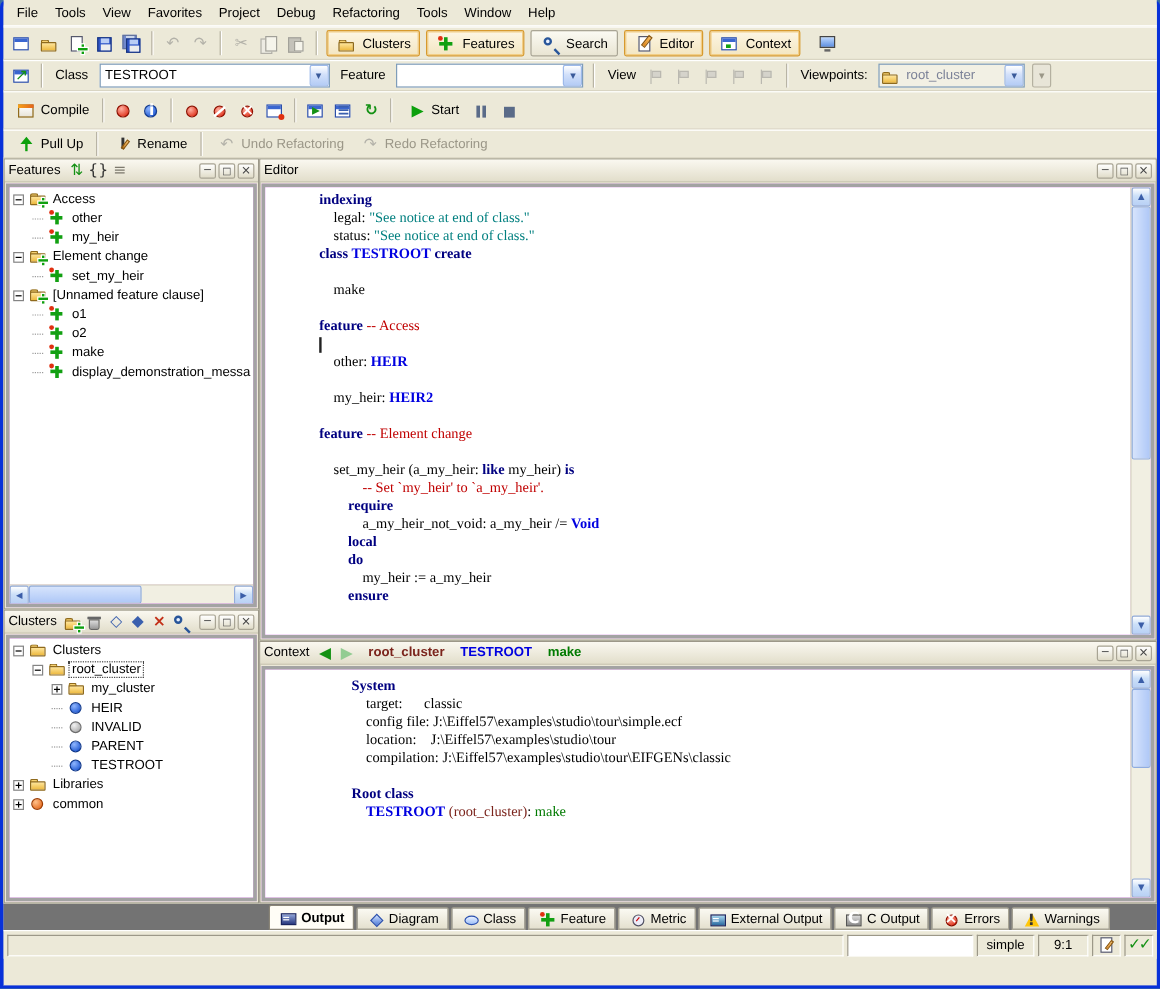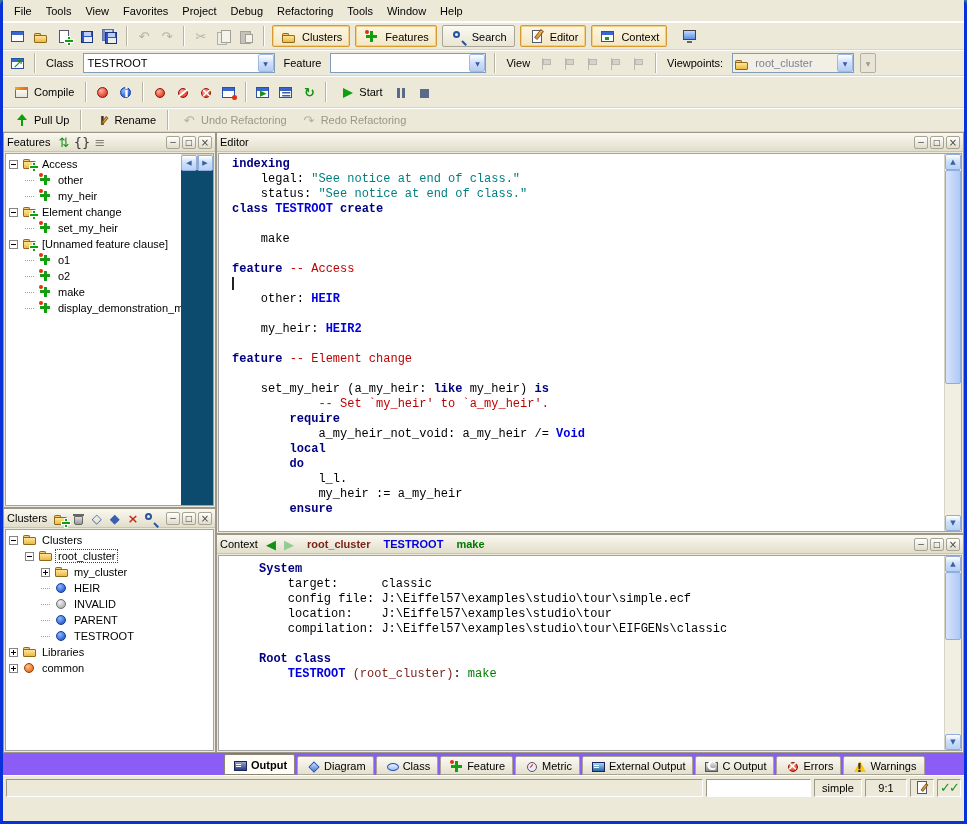--- a/index.html
+++ b/index.html
@@ -126,42 +126,42 @@
 .context-panel{left:213px;top:402px;right:0;height:219px;}
 .phead{height:19px;flex:none;display:flex;align-items:center;gap:2px;padding:0 3px;background:linear-gradient(#FAF8F0,#E2DECB);border-bottom:1px solid #C8C4B0;}
 .ptitle{font-size:11px;margin-right:3px;white-space:nowrap;}
 .ptools{display:flex;gap:1px;align-items:center;}
 .pdock{margin-left:auto;display:flex;gap:2px;}
 .pbtn{width:14px;height:13px;border:1px solid #A8A494;background:linear-gradient(#FFF,#E0DCC8);border-radius:2px;display:inline-flex;align-items:center;justify-content:center;font-size:9px;color:#444;font-family:"DejaVu Sans",sans-serif;}
 .pbtn.pmin::before{content:'−';}
 .pbtn.pmax::before{content:'□';font-size:8px;}
 .pbtn.pcls::before{content:'×';font-size:10px;}
 .navbtn{width:16px;height:15px;display:inline-flex;align-items:center;justify-content:center;border:1px solid transparent;border-radius:2px;}
-.pbody{flex:1;position:relative;background:#0c4a6e;overflow:hidden;margin:1px;border:1px solid #a3a3a3;display:flex;}
+.pbody{flex:1;position:relative;background:#f0abfc;overflow:hidden;margin:1px;border:3px solid #a3a3a3;display:flex;flex-direction:column;}
 .pbody-row{flex:1;display:flex;overflow:hidden;}
 
 
 .tree{flex:1;overflow:hidden;background:#fff;padding-top:2px;cursor:default;}
 .tree-row{height:16px;display:flex;align-items:center;white-space:nowrap;}
 .ebox{position:relative;width:9px;height:9px;border:1px solid #848484;background:#fff;margin-right:3px;flex:none;}
 .ebox::before{content:'';position:absolute;left:1px;top:3px;width:5px;height:1px;background:#000;}
 .ebox.plus::after{content:'';position:absolute;left:3px;top:1px;width:1px;height:5px;background:#000;}
 .econn{width:9px;height:0;border-top:1px dotted #9A9A9A;margin-right:3px;flex:none;}
 .tlabel{padding:0 2px;font-size:11px;}
 .tlabel.focused{outline:1px dotted #444;}
 .tree-row .xic{width:17px;height:15px;margin-right:2px;}
 .tree-row .fold{top:4px;} .tree-row .fold-tab{top:2px;}
 .tree-row .gcv{top:2px;height:10px;} .tree-row .gch{top:5px;width:10px;}
 .tree-row .rdot{top:0;}
 .tree-row .plusb{bottom:1px;}
 
 
 .code-area{flex:1;overflow:hidden;background:#fff;padding:3px 0 0 13px;cursor:text;}
 .ctx-area{padding-left:40px;padding-top:6px;}
-.code-line{white-space:pre;height:15px;line-height:15px;font-family:Liberation Mono, monospace;font-size:12px;}
+.code-line{white-space:pre;height:15px;line-height:15px;font-family:Liberation Serif, serif;font-size:12px;margin-left:32px;}
 .tok-k{color:var(--keyword);font-weight:bold;}
 .tok-c{color:var(--classname);font-weight:bold;}
 .tok-s{color:var(--string);}
 .tok-m{color:var(--comment);}
 .tok-p{color:#000;}
 .tok-r{color:var(--cluster);}
 .tok-g{color:var(--feature-green);}
 .caret{display:inline-block;width:2px;height:13px;background:#222;vertical-align:middle;}
 
 
@@ -175,21 +175,21 @@
 .hscroll{height:16px;flex:none;background:#F1EFE2;border-top:1px solid #D8D4C4;display:flex;}
 .sbtn{width:16px;height:16px;flex:none;background:linear-gradient(#FFF,#CCE0F8 45%,#B8D0F5);border:1px solid #93ACDC;border-radius:2px;display:flex;align-items:center;justify-content:center;}
 .sbtn::before{font-size:7px;color:#3B5EA8;font-family:"DejaVu Sans",sans-serif;}
 .sbtn.su::before{content:'▲';} .sbtn.sd::before{content:'▼';} .sbtn.sl::before{content:'◀';} .sbtn.sr::before{content:'▶';}
 .vtrack{flex:1;position:relative;}
 .htrack{flex:1;position:relative;}
 .vthumb{position:absolute;left:0;right:0;top:0;background:linear-gradient(90deg,#D7E4FC,#AFC8F7);border:1px solid #8FACE0;border-radius:2px;}
 .hthumb{position:absolute;top:0;bottom:0;left:0;background:linear-gradient(#D7E4FC,#AFC8F7);border:1px solid #8FACE0;border-radius:2px;}
 
 
-.tabsrow{height:22px;background:#8b5cf6;display:flex;align-items:flex-end;padding-left:221px;}
+.tabsrow{height:22px;background:#737373;display:flex;align-items:flex-end;padding-left:221px;}
 .tabs{display:flex;gap:2px;align-items:flex-end;}
 .btab{display:inline-flex;align-items:center;gap:3px;height:19px;padding:0 7px;background:linear-gradient(#FBFAF3,#E4E0CE);border:1px solid #A8A494;border-radius:2px 2px 0 0;font-family:inherit;font-size:11px;cursor:default;}
 .btab.active{background:#FFFDF6;height:21px;border-color:#8A8577;font-weight:bold;}
 .btab .xic{width:16px;height:16px;}
 
 
 .statusbar{height:24px;display:flex;gap:3px;padding:2px 3px;align-items:center;background:#ECE9D8;border-top:1px solid #FFF;}
 .sb-cell{border:1px solid;border-color:#9C9888 #FFFFFF #FFFFFF #9C9888;height:18px;display:flex;align-items:center;justify-content:center;font-size:11px;padding:0 4px;background:#ECE9D8;}
 .sb-main{flex:1;}
 .sb-progress{width:105px;background:#FFF;}
@@ -753,21 +753,20 @@
               <div class="code-line"><span class="tok-p">    my_heir: </span><span class="tok-c">HEIR2</span></div>
               <div class="code-line">&nbsp;</div>
               <div class="code-line"><span class="tok-k">feature</span><span class="tok-p"> </span><span class="tok-m">-- Element change</span></div>
               <div class="code-line">&nbsp;</div>
               <div class="code-line"><span class="tok-p">    set_my_heir (a_my_heir: </span><span class="tok-k">like</span><span class="tok-p"> my_heir) </span><span class="tok-k">is</span></div>
               <div class="code-line"><span class="tok-m">            -- Set `my_heir' to `a_my_heir'.</span></div>
               <div class="code-line"><span class="tok-p">        </span><span class="tok-k">require</span></div>
               <div class="code-line"><span class="tok-p">            a_my_heir_not_void: a_my_heir /= </span><span class="tok-c">Void</span></div>
               <div class="code-line"><span class="tok-p">        </span><span class="tok-k">local</span></div>
               <div class="code-line"><span class="tok-p">        </span><span class="tok-k">do</span></div>
-              <div class="code-line"><span class="tok-p">            l_l.</span></div>
               <div class="code-line"><span class="tok-p">            my_heir := a_my_heir</span></div>
               <div class="code-line"><span class="tok-p">        </span><span class="tok-k">ensure</span></div>
             </div>
           <div class="vscroll">
             <span class="sbtn su"></span>
             <span class="vtrack">
                 <span class="vthumb" style="height:62%"></span>
               </span>
             <span class="sbtn sd"></span>
           </div>

